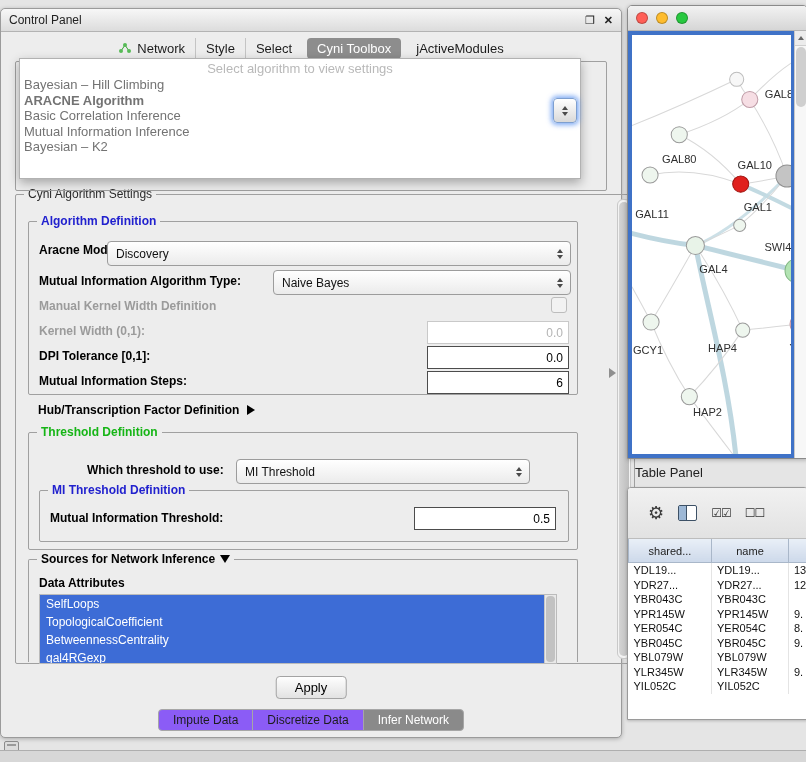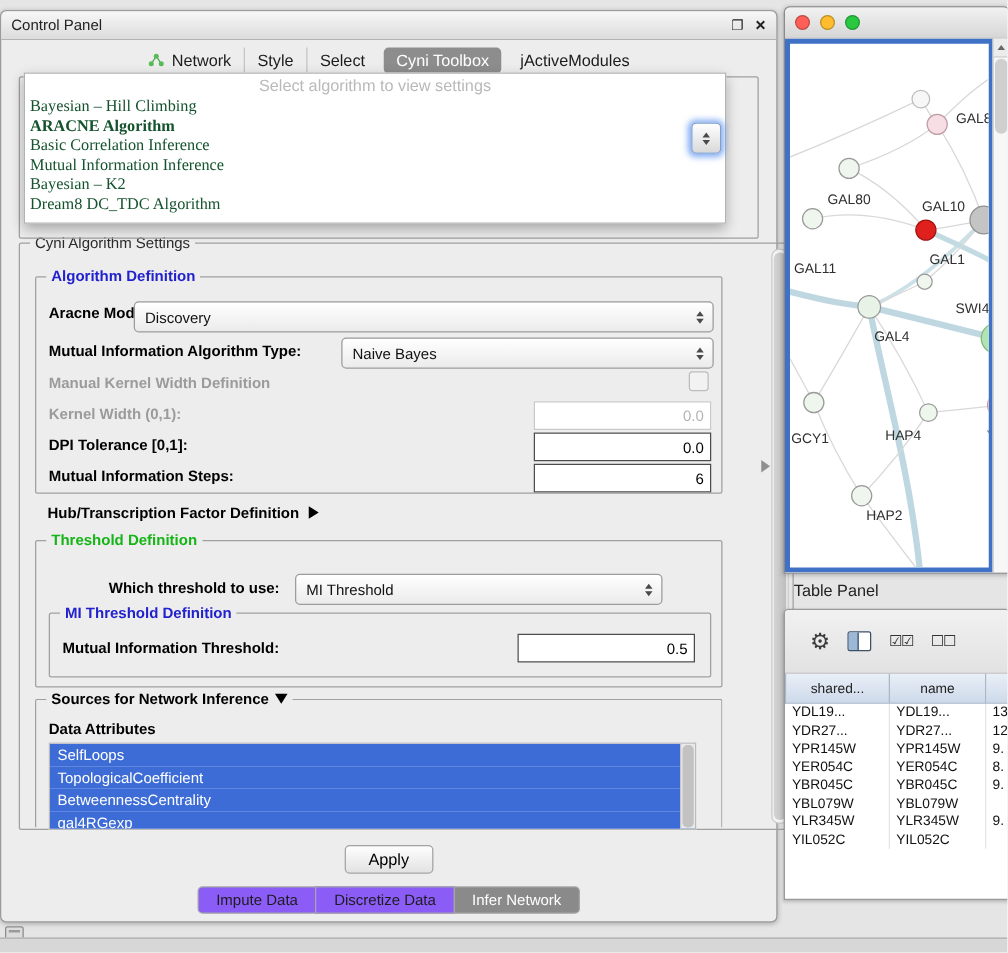--- a/index.html
+++ b/index.html
@@ -21,21 +21,21 @@
   .cp-tab.sep{border-left:1px solid #c4c4c4;}
   .cp-tab.selected{background:#8d8d8d;color:#fff;border-radius:4px;border-left:none;margin:0 5px;}
 
   .algo-select-group{position:absolute;left:14px;top:52px;width:590px;height:128px;
     border:1px solid #a5a5a5;border-radius:3px;z-index:1;}
 
   
   .algo-popup{position:absolute;left:18px;top:49px;width:560px;height:117px;background:#fff;
     border:1px solid #b2b2b2;box-shadow:0 4px 10px rgba(0,0,0,.3);z-index:10;padding-top:2px;font-size:13px;}
   .popup-header{height:16px;line-height:16px;text-align:center;color:#b9b9b9;}
-  .popup-item{height:15.5px;line-height:15.5px;padding-left:4px;color:#14532d;font-family:Liberation Serif, serif;}
+  .popup-item{height:15.5px;line-height:15.5px;padding-left:4px;color:#737373;}
   .popup-item.bold{font-weight:bold;}
 
   .combo-focus-btn{position:absolute;left:552px;top:89px;width:22px;height:23px;border-radius:4px;
     background:linear-gradient(#ffffff,#d9d9d9);border:1px solid #7d9fd0;z-index:11;
     box-shadow:0 0 5px 2px rgba(96,150,240,.8);display:flex;flex-direction:column;align-items:center;justify-content:center;}
 
   
   .group{position:absolute;border:1px solid #a0a0a0;border-radius:2px;}
   .gtitle{position:absolute;top:-8px;left:8px;background:#ededed;padding:0 4px;font-size:12px;white-space:nowrap;display:flex;align-items:center;gap:5px;}
   .gtitle.plain{color:#2b2b2b;}
@@ -166,21 +166,20 @@
 
     <div class="group algo-select-group"></div>
 
     <div class="algo-popup">
       <div class="popup-header">Select algorithm to view settings</div>
       <div class="popup-item">Bayesian – Hill Climbing</div>
       <div class="popup-item bold">ARACNE Algorithm</div>
       <div class="popup-item">Basic Correlation Inference</div>
       <div class="popup-item">Mutual Information Inference</div>
       <div class="popup-item">Bayesian – K2</div>
-      <div class="popup-item">Dream8 DC_TDC Algorithm</div>
     </div>
 
     <div class="combo-focus-btn">
       <span class="arr-up"></span>
       <span class="arr-down"></span>
     </div>
 
     <div class="group settings-group">
       <span class="gtitle plain">
         <span>Cyni Algorithm Settings</span>
@@ -397,20 +396,25 @@
             <td>YDL19...</td>
             <td>YDL19...</td>
             <td>13</td>
           </tr>
         <tr>
             <td>YDR27...</td>
             <td>YDR27...</td>
             <td>12</td>
           </tr>
         <tr>
+            <td>YBR043C</td>
+            <td>YBR043C</td>
+            <td></td>
+          </tr>
+        <tr>
             <td>YPR145W</td>
             <td>YPR145W</td>
             <td>9.</td>
           </tr>
         <tr>
             <td>YER054C</td>
             <td>YER054C</td>
             <td>8.</td>
           </tr>
         <tr>

